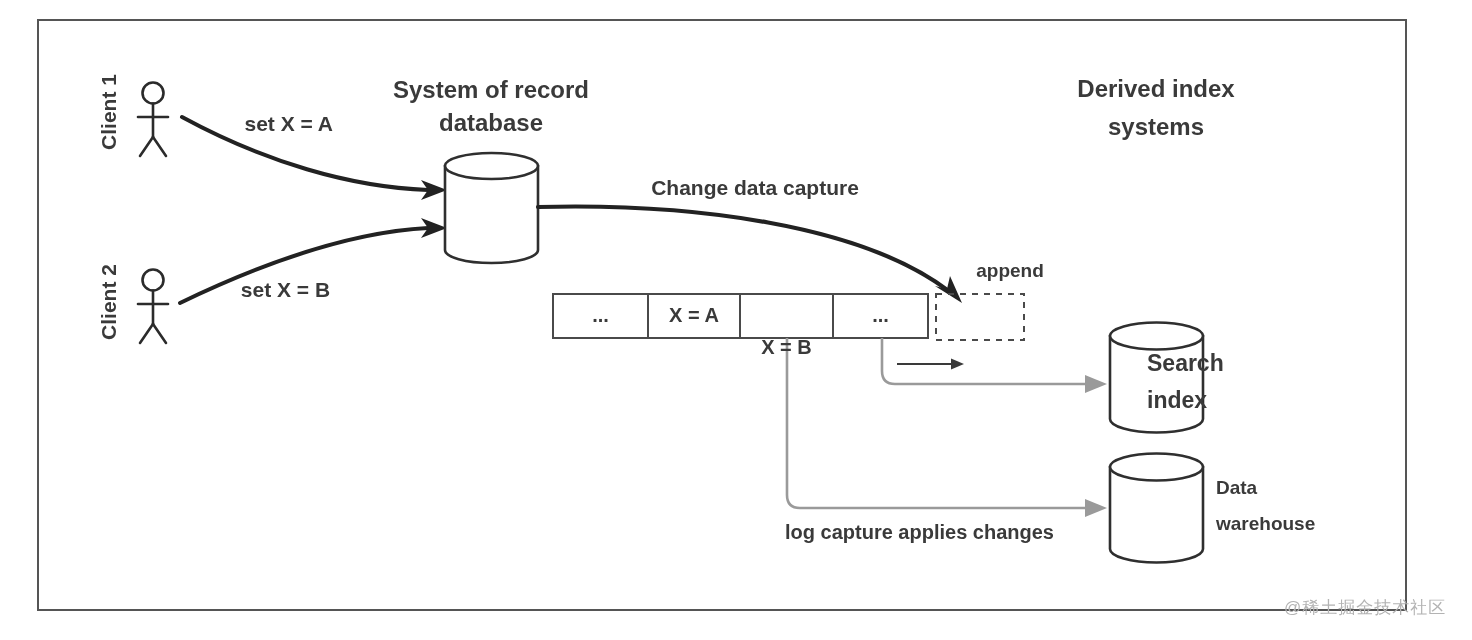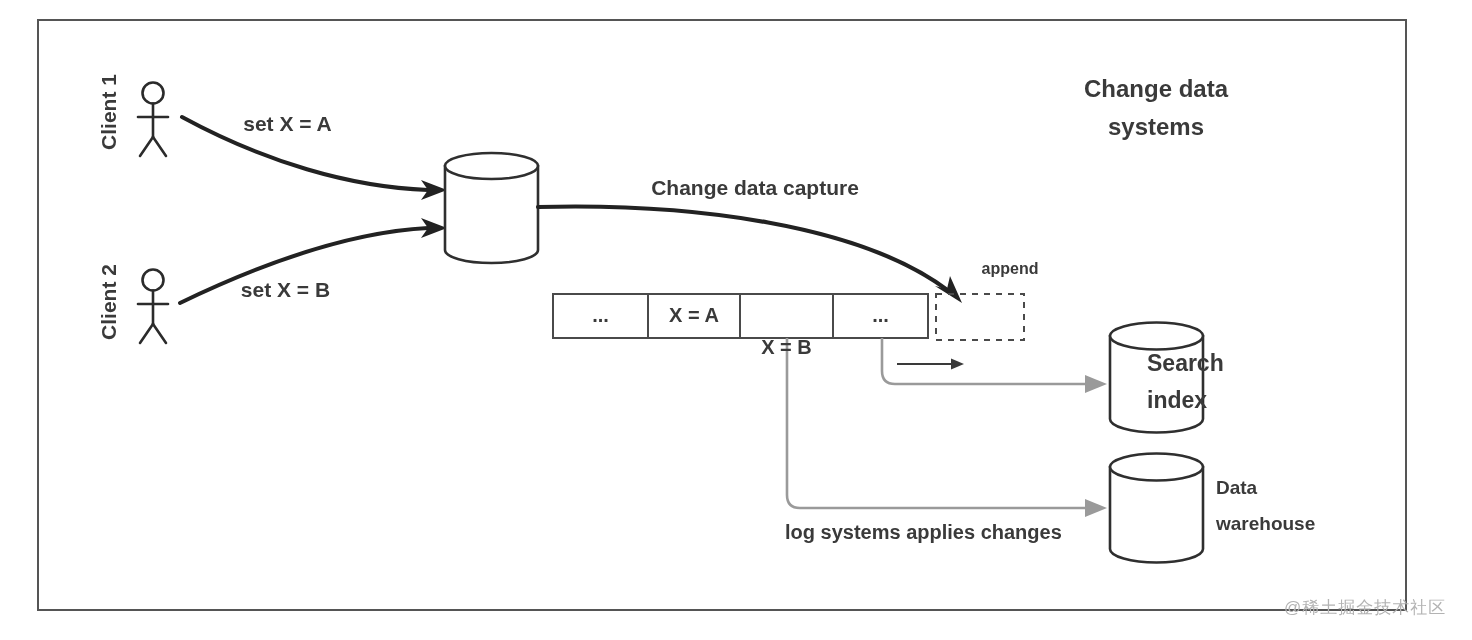--- a/index.html
+++ b/index.html
@@ -10,21 +10,21 @@
   .frame{
     position:absolute;left:37px;top:19px;width:1370px;height:592px;
     border:2px solid #555;box-sizing:border-box;background:#ffffff;
   }
   svg.layer{position:absolute;left:0;top:0;width:1472px;height:640px;}
   .lbl{position:absolute;white-space:nowrap;color:#3a3a3a;font-weight:600;}
   .center{text-align:center;}
   .vert{transform:rotate(-90deg);}
   .h1{font-size:24px;line-height:33px;}
   .mid{font-size:21px;}
-  .small{font-size:16px;}
+  .small{font-size:19px;}
   .cell{font-size:20px;}
   .watermark{
     position:absolute;left:1284px;top:596px;width:190px;font-size:17px;
     color:#b3b3b3;font-weight:400;letter-spacing:1px;
   }
 </style>
 </head>
 <body>
 
 <div id="stage">
@@ -99,46 +99,50 @@
 
     <g stroke="#2f2f2f" stroke-width="2.6" fill="#ffffff">
       <path d="M1110,467 L1110,549 A46.5,13.5 0 0 0 1203,549 L1203,467 Z"></path>
       <ellipse cx="1156.5" cy="467" rx="46.5" ry="13.5"></ellipse>
     </g>
   </svg>
 
   <div class="lbl mid center vert" style="left:59px;top:99px;width:100px;height:26px;line-height:26px;">Client 1</div>
   <div class="lbl mid center vert" style="left:59px;top:289px;width:100px;height:26px;line-height:26px;">Client 2</div>
 
-  <div class="lbl mid center" style="left:230px;top:112px;width:115px;">set X = A</div>
+  <div class="lbl mid center" style="left:218px;top:112px;width:115px;text-align:right;">set X = A</div>
   <div class="lbl mid center" style="left:228px;top:278px;width:115px;">set X = B</div>
 
+  <div class="lbl h1 center" style="left:380px;top:73px;width:222px;">
+    <div>System of record</div>
+    <div>database</div>
+  </div>
 
   <div class="lbl mid center" style="left:640px;top:176px;width:230px;">Change data capture</div>
 
   <div class="lbl small center" style="left:960px;top:260px;width:100px;">append</div>
 
   <div class="lbl cell center" style="left:553px;top:304px;width:95px;">...</div>
   <div class="lbl cell center" style="left:648px;top:304px;width:92px;">X = A</div>
   <div class="lbl cell center" style="left:740px;top:304px;width:93px;margin-top:32px;">X = B</div>
   <div class="lbl cell center" style="left:833px;top:304px;width:95px;">...</div>
 
 
   <div class="lbl h1 center" style="left:1046px;top:70px;width:220px;line-height:38px;">
-    <div>Change data</div>
+    <div>Derived index</div>
     <div>systems</div>
   </div>
 
   <div class="lbl" style="left:1147px;top:345px;font-size:23px;line-height:37px;">
     <div>Search</div>
     <div>index</div>
   </div>
 
   <div class="lbl" style="left:1216px;top:470px;font-size:19px;line-height:36px;">
     <div>Data</div>
     <div>warehouse</div>
   </div>
 
-  <div class="lbl cell" style="left:785px;top:521px;">log systems applies changes</div>
+  <div class="lbl cell" style="left:785px;top:521px;">log capture applies changes</div>
 
   <div class="watermark">@稀土掘金技术社区</div>
 
 </div>
 
 </body></html>

